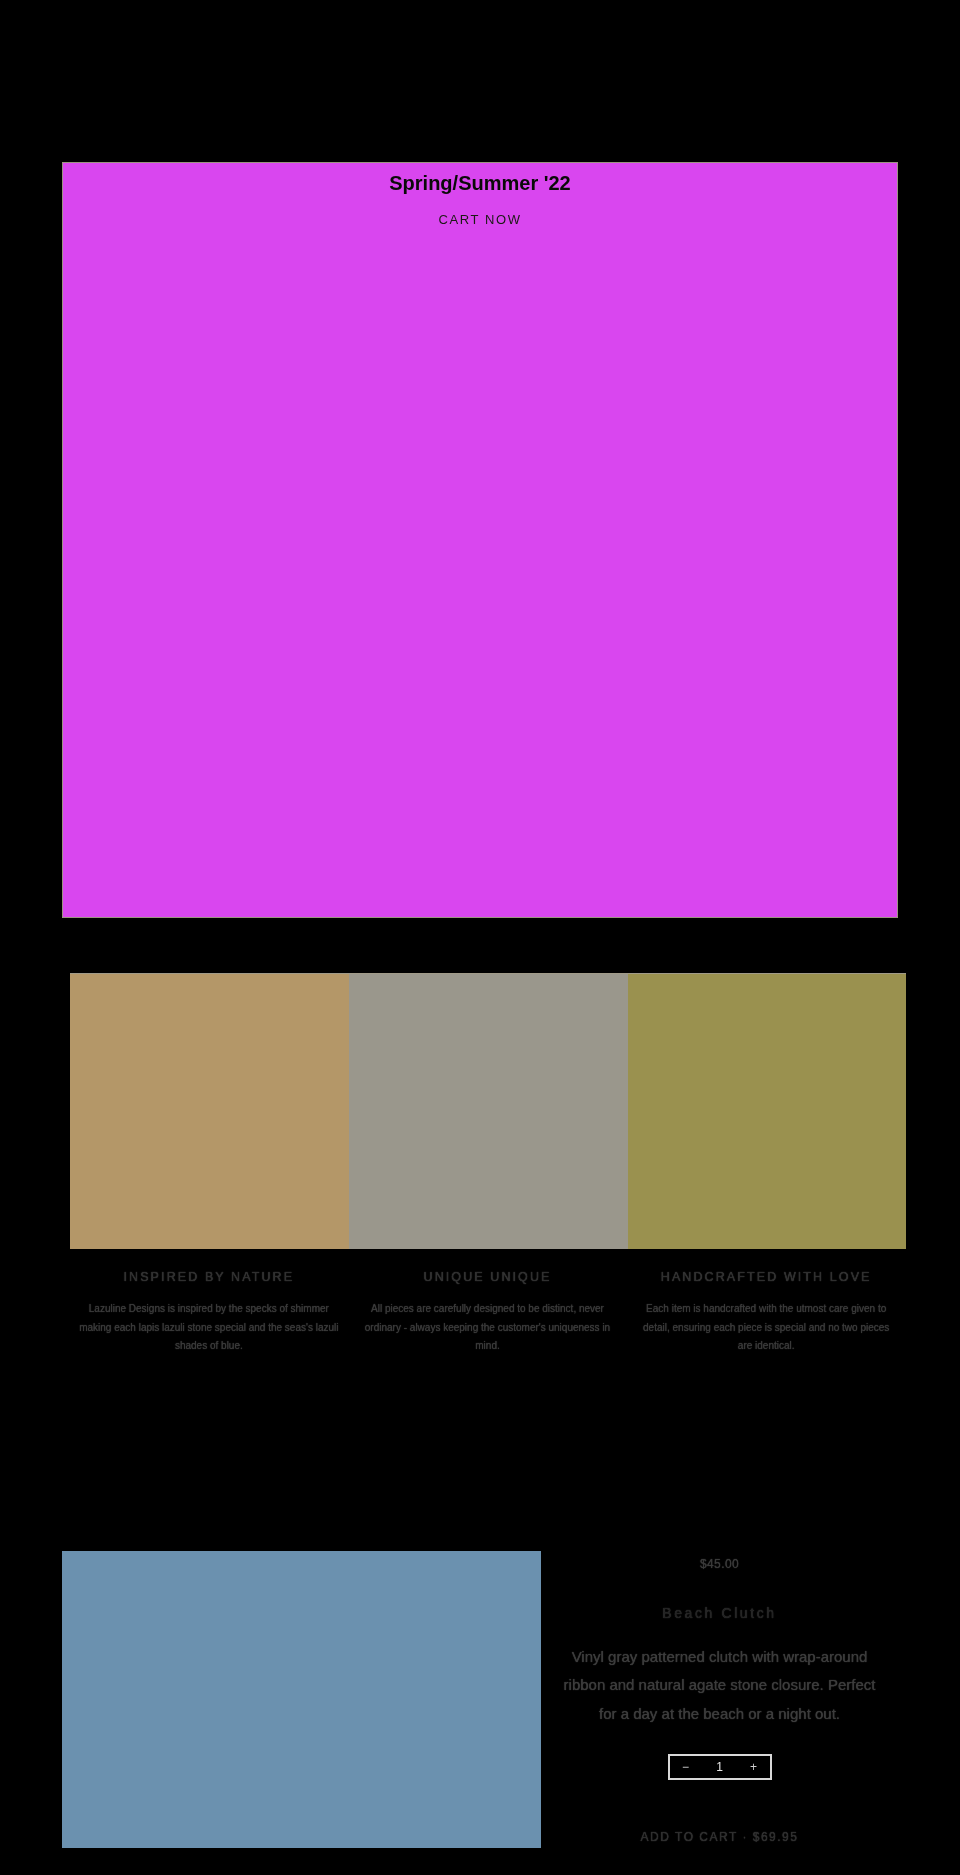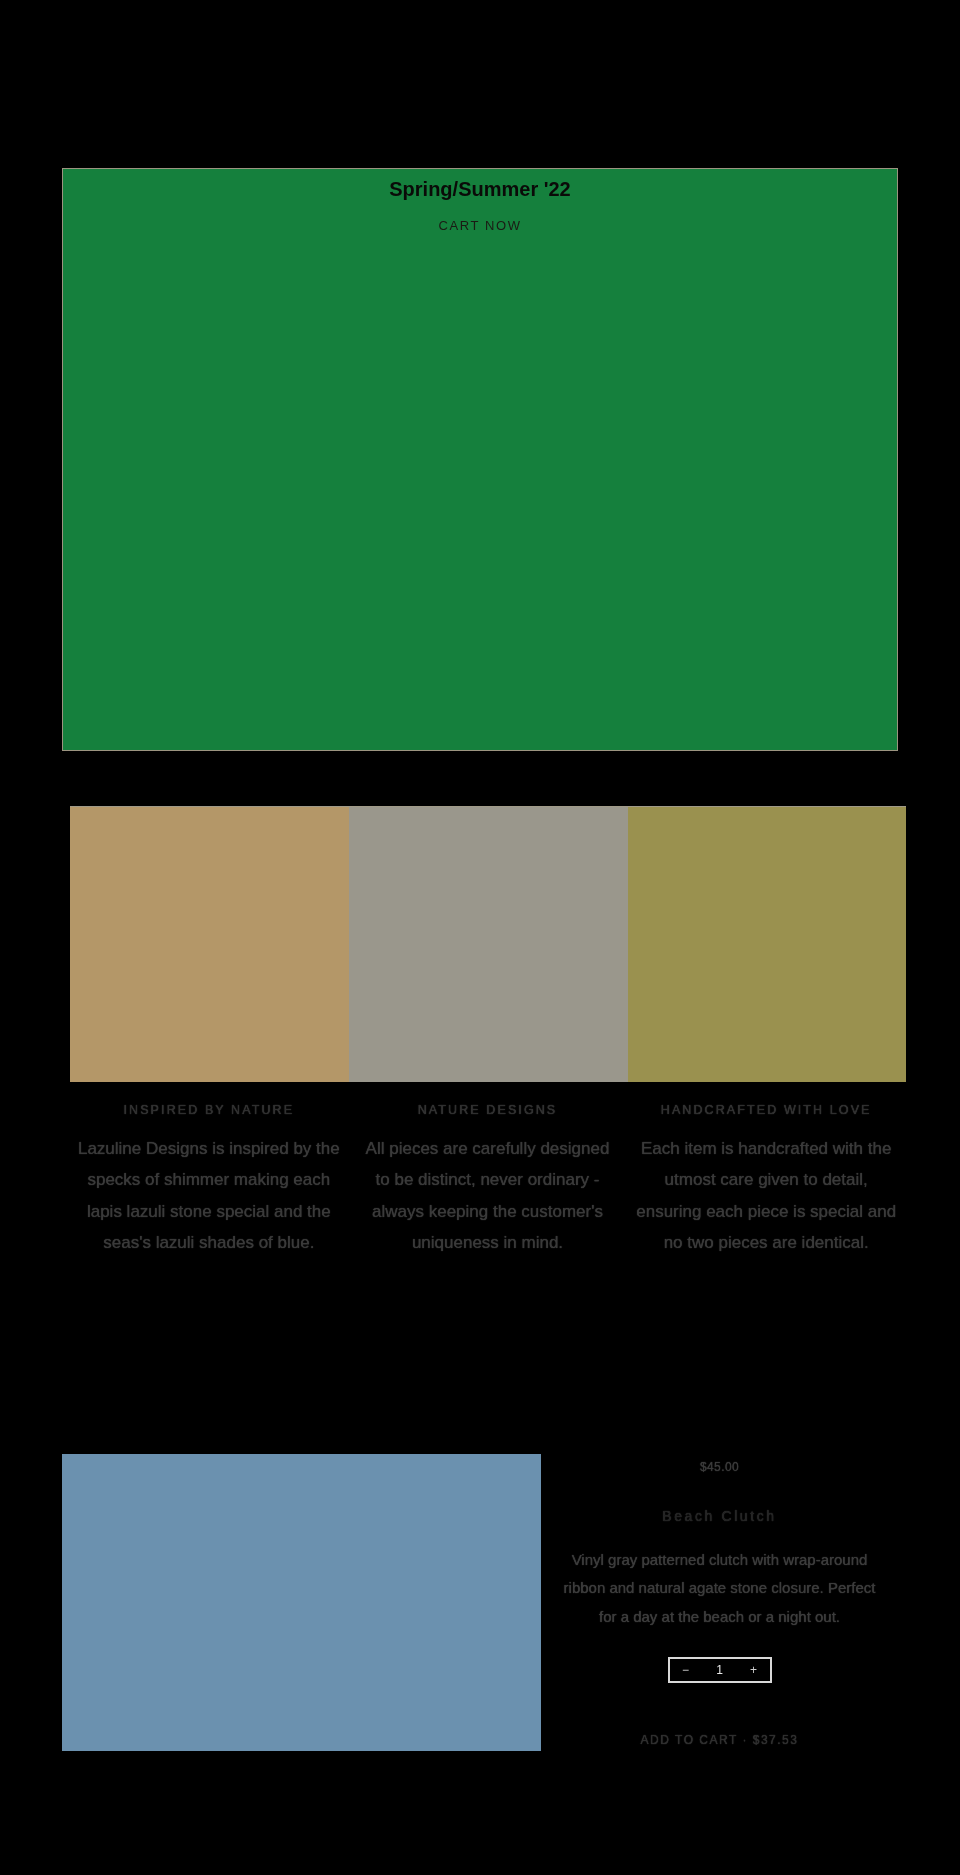--- a/index.html
+++ b/index.html
@@ -26,23 +26,23 @@
     position: relative;
   }
 
   
   .hero-wrap {
     padding-top: 152px;
   }
 
   .hero {
     width: 836px;
-    height: 583px;
-    margin: 16px auto;
-    background: #15803d;
+    height: 756px;
+    margin: 10px auto;
+    background: #d946ef;
     position: relative;
     border: 1px solid #9c9480;
   }
 
   .hero-title {
     position: absolute;
     top: 9px;
     left: 0;
     right: 0;
     text-align: center;
@@ -107,21 +107,21 @@
     font-size: 12.5px;
     letter-spacing: 2.1px;
     font-weight: 400;
     color: #2f2f2f;
     text-shadow: 0 0 1px #5a5a5a;
     margin-bottom: 16px;
     white-space: nowrap;
   }
 
   .feature-body {
-    font-size: 17px;
+    font-size: 10px;
     line-height: 1.85;
     color: #3a3a3a;
     text-shadow: 0 0 1px #4a4a4a;
   }
 
   
   .product {
     margin-top: 195px;
     width: 836px;
     margin-left: auto;
@@ -229,21 +229,21 @@
       <div class="feature-img i1"></div>
       <div class="feature-img i2"></div>
     </div>
 
     <div class="feature-texts">
       <div class="feature-col">
         <div class="feature-heading">INSPIRED BY NATURE</div>
         <p class="feature-body">Lazuline Designs is inspired by the specks of shimmer making each lapis lazuli stone special and the seas's lazuli shades of blue.</p>
       </div>
       <div class="feature-col">
-        <div class="feature-heading">NATURE DESIGNS</div>
+        <div class="feature-heading">UNIQUE UNIQUE</div>
         <p class="feature-body">All pieces are carefully designed to be distinct, never ordinary - always keeping the customer's uniqueness in mind.</p>
       </div>
       <div class="feature-col">
         <div class="feature-heading">HANDCRAFTED WITH LOVE</div>
         <p class="feature-body">Each item is handcrafted with the utmost care given to detail, ensuring each piece is special and no two pieces are identical.</p>
       </div>
     </div>
   </section>
 
   <section class="product">
@@ -253,17 +253,17 @@
       <div class="product-price">$45.00</div>
       <h2 class="product-title">Beach Clutch</h2>
       <p class="product-desc">Vinyl gray patterned clutch with wrap-around ribbon and natural agate stone closure. Perfect for a day at the beach or a night out.</p>
 
       <div class="qty-stepper">
         <span class="qty-btn">−</span>
         <span class="qty-value">1</span>
         <span class="qty-btn">+</span>
       </div>
 
-      <button class="add-to-cart">ADD TO CART · $37.53</button>
+      <button class="add-to-cart">ADD TO CART · $69.95</button>
     </div>
   </section>
 
 </div>
 
 </body></html>

